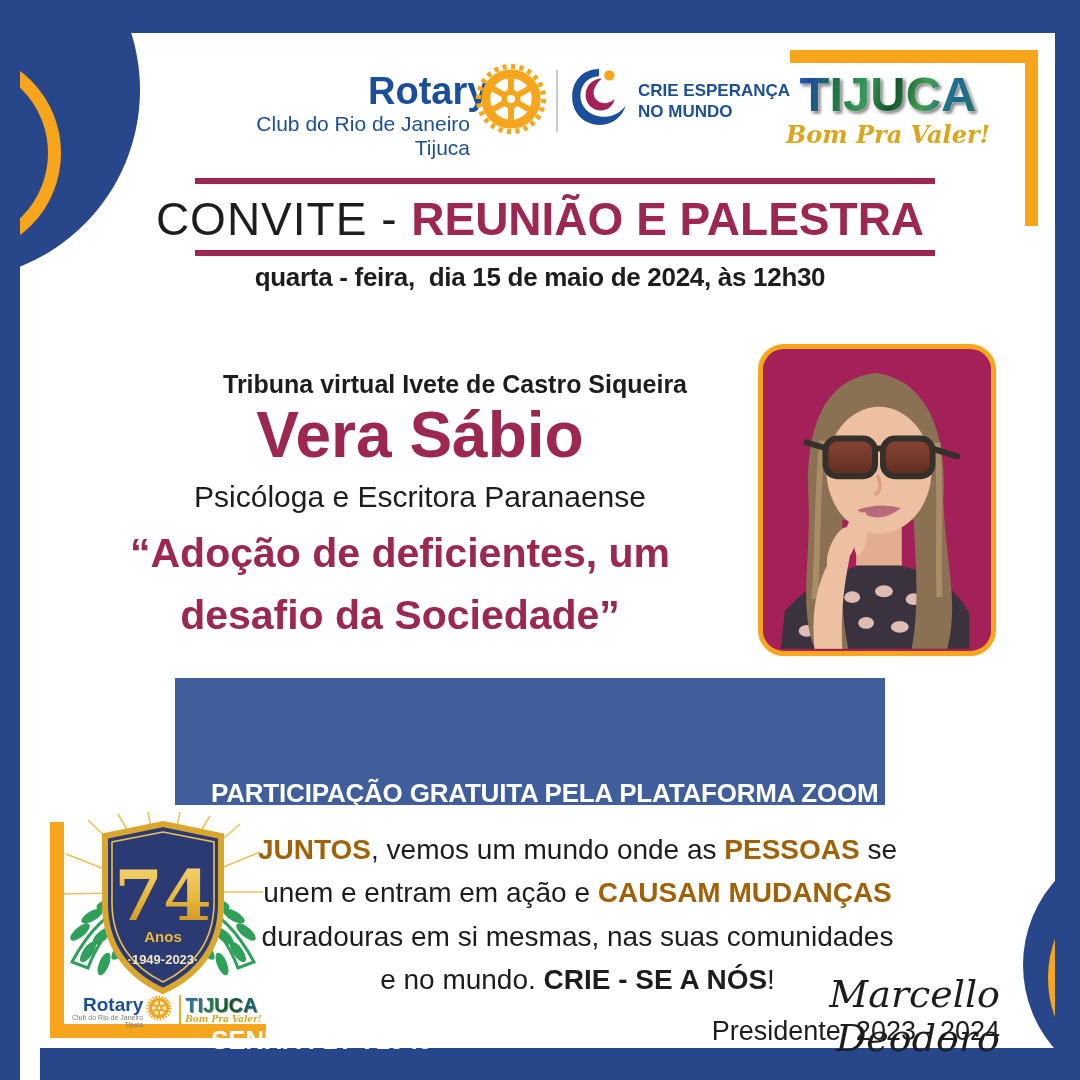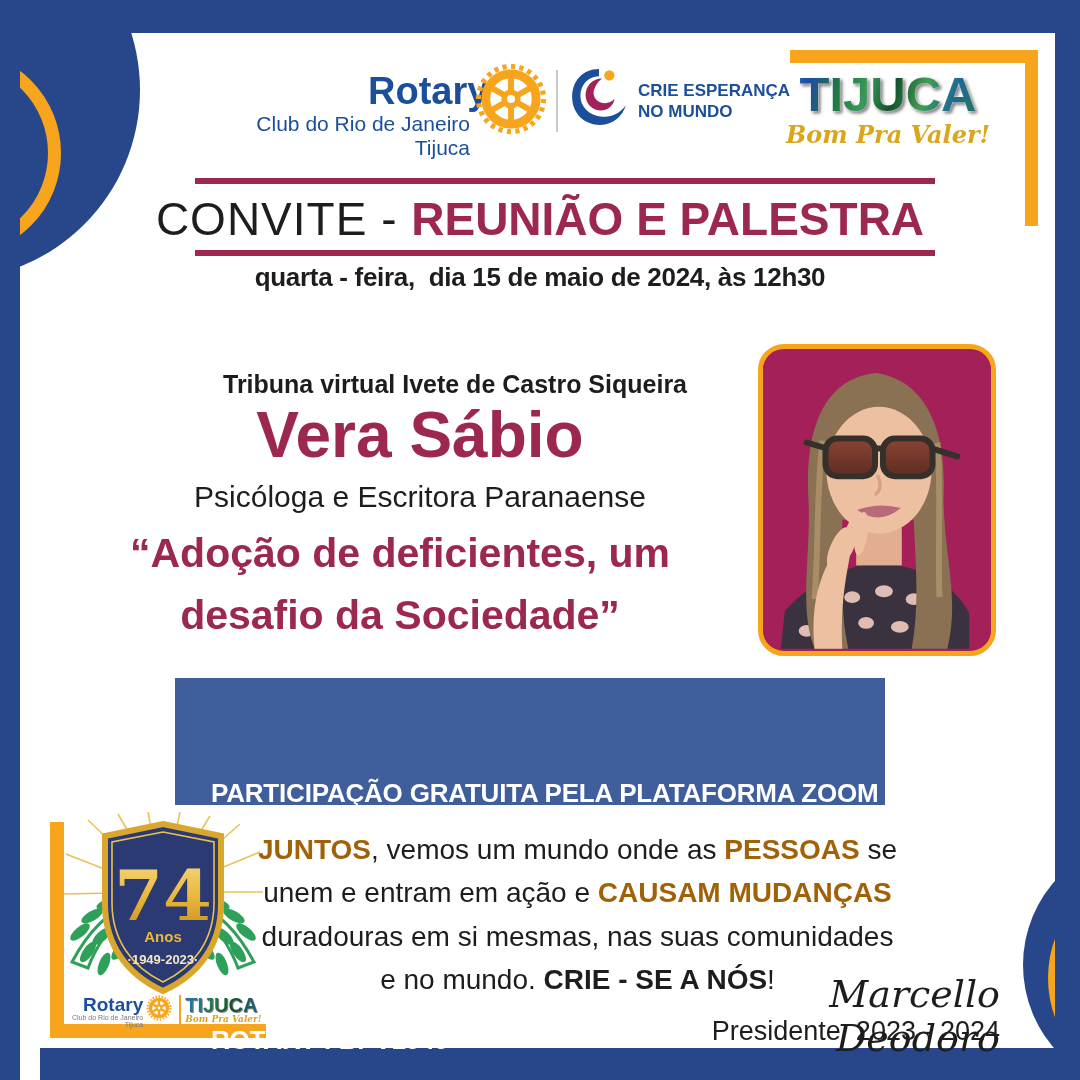--- a/index.html
+++ b/index.html
@@ -194,21 +194,21 @@
         <ellipse cx="76" cy="198" rx="8" ry="22" transform="rotate(24 76 198)"></ellipse>
         <ellipse cx="88" cy="188" rx="7" ry="24" transform="rotate(16 88 188)"></ellipse>
         <ellipse cx="99" cy="184" rx="6.5" ry="22" transform="rotate(8 99 184)"></ellipse>
       </g>
     </svg>
   </div>
 
   <div class="abs zoom-box">
     <div>PARTICIPAÇÃO GRATUITA PELA PLATAFORMA ZOOM</div>
     <div>ID: 833 7333 4812</div>
-    <div>ROTARY : BPV1949</div>
+    <div>SENHA : BPV1949</div>
   </div>
 
   <svg class="abs emblem" viewBox="0 0 210 185">
     <defs>
       <linearGradient id="goldnum" x1="0" y1="0" x2="0" y2="1">
         <stop offset="0" stop-color="#f7dc8a"></stop>
           <stop offset="0.5" stop-color="#e9b93c"></stop>
           <stop offset="1" stop-color="#c8881a"></stop>
       </linearGradient>
     </defs>

